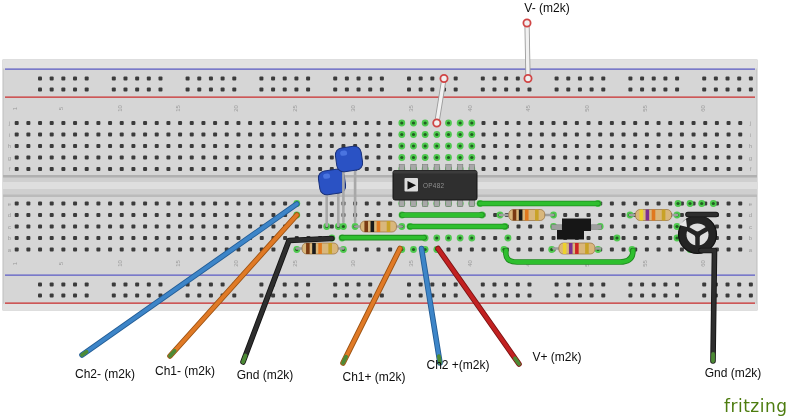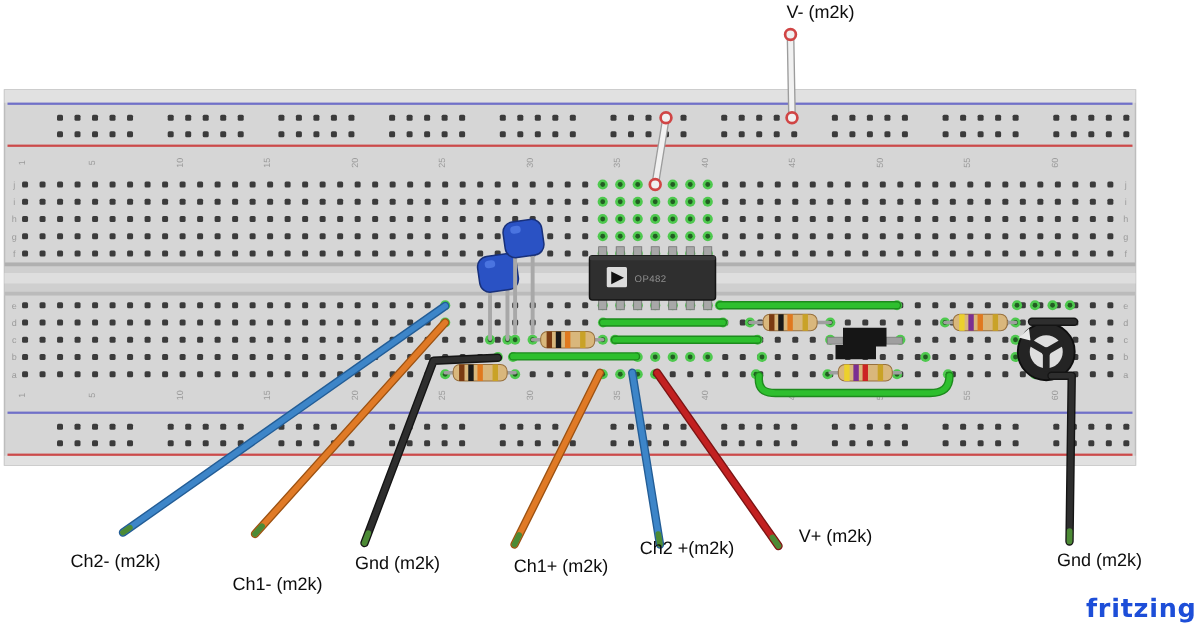--- a/index.html
+++ b/index.html
@@ -1,22 +1,22 @@
 <!DOCTYPE html>
 <html><head>
 <meta charset="utf-8">
 <style>
   html,body{margin:0;padding:0;background:#fff;}
   .stage{position:relative;width:800px;height:420px;background:#fff;overflow:hidden;
          font-family:"Liberation Sans",sans-serif;}
   svg{position:absolute;left:0;top:0;}
   .lbl{position:absolute;transform:translateX(-50%);font-size:12px;color:#0d0d0d;
        white-space:nowrap;font-family:"Liberation Sans",sans-serif;}
-  .watermark{position:absolute;left:724px;top:396px;font-size:17px;font-weight:700;
-       color:#1d4ed8;letter-spacing:0.5px;font-family:"DejaVu Sans",sans-serif;}
+  .watermark{position:absolute;left:724px;top:396px;font-size:17px;font-weight:400;
+       color:#4d7c0f;letter-spacing:0.5px;font-family:"DejaVu Sans",sans-serif;}
 </style>
 </head>
 <body>
 
 <div class="stage">
   <svg id="scene" width="800" height="420" viewBox="0 0 800 420">
       <g>
         <rect x="3" y="60" width="754" height="250" fill="#d6d6d6" stroke="#bdbdbd" stroke-width="1"></rect>
         <rect x="3" y="60" width="754" height="8.5" fill="#e1e1e1"></rect>
         <rect x="3" y="303.8" width="754" height="6.2" fill="#e1e1e1"></rect>
@@ -1242,21 +1242,21 @@
       </g>
       <g>
         <path d="M444,78.5 L436.8,123" fill="none" stroke="#9c9c9c" stroke-width="5.2" stroke-linecap="round" stroke-linejoin="round"></path>
         <path d="M444,78.5 L436.8,123" fill="none" stroke="#f1f1f1" stroke-width="3.4" stroke-linecap="round" stroke-linejoin="round"></path>
         <circle cx="444" cy="78.5" r="3.6" fill="#f0f0f0" stroke="#d04545" stroke-width="1.8"></circle>
         <circle cx="436.8" cy="123" r="3.6" fill="#f0f0f0" stroke="#d04545" stroke-width="1.8"></circle>
       </g>
     </svg>
 
   <div class="lbl" style="left:547px;top:1px">V- (m2k)</div>
-  <div class="lbl" style="left:77px;top:367px">Ch2- (m2k)</div>
-  <div class="lbl" style="left:185px;top:382px">Ch1- (m2k)</div>
+  <div class="lbl" style="left:105px;top:367px">Ch2- (m2k)</div>
+  <div class="lbl" style="left:185px;top:364px">Ch1- (m2k)</div>
   <div class="lbl" style="left:265px;top:368px">Gnd (m2k)</div>
   <div class="lbl" style="left:374px;top:370px">Ch1+ (m2k)</div>
   <div class="lbl" style="left:458px;top:358px">Ch2 +(m2k)</div>
   <div class="lbl" style="left:557px;top:350px">V+ (m2k)</div>
   <div class="lbl" style="left:733px;top:366px">Gnd (m2k)</div>
   <div class="watermark">fritzing</div>
 </div>
 
 </body></html>

